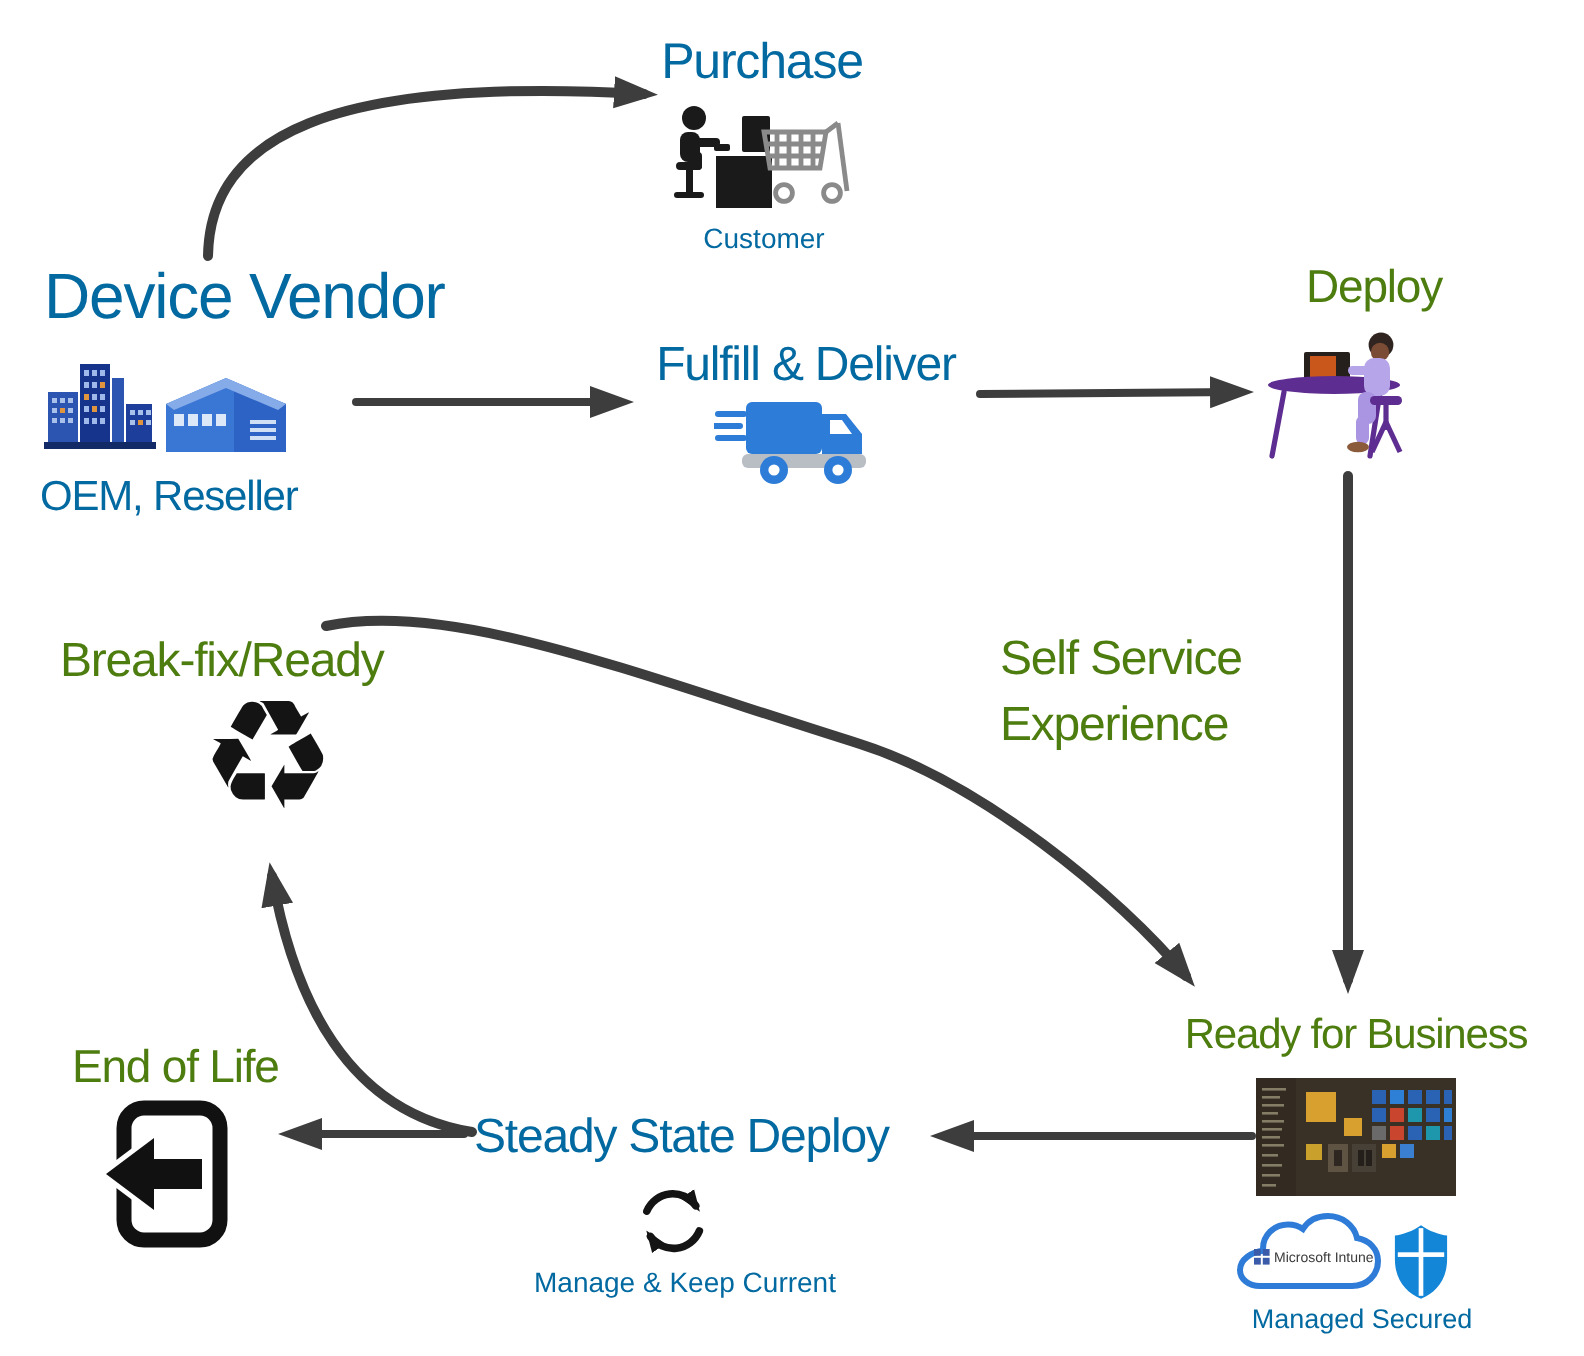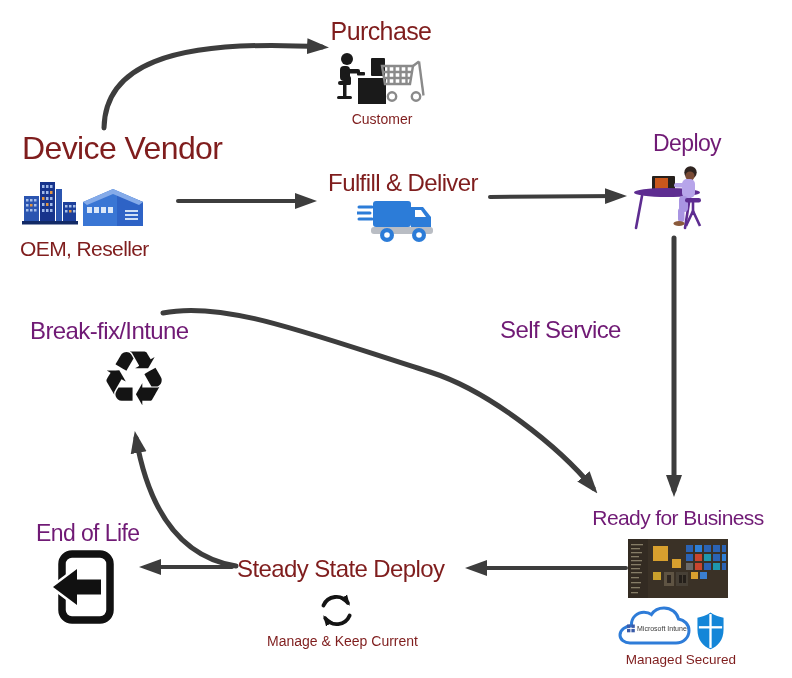--- a/index.html
+++ b/index.html
@@ -1,19 +1,19 @@
 <!DOCTYPE html>
 <html><head>
 <meta charset="utf-8">
 <style>
   html,body{margin:0;padding:0;background:#fff}
   #canvas{position:relative;width:792px;height:678px;background:#fff;font-family:"Liberation Sans",sans-serif;overflow:hidden}
-  .lbl{position:absolute;white-space:nowrap;color:#7f1d1d}
+  .lbl{position:absolute;white-space:nowrap;color:#0369a1}
   .big{font-size:24px;letter-spacing:-0.6px}
-  .blue{color:#701a75}
+  .blue{color:#4d7c0f}
   .small{font-size:14px}
   .center{text-align:center}
   .right{text-align:left}
   .ic{position:absolute}
 </style>
 </head>
 <body>
 
 <div id="canvas">
 
@@ -149,23 +149,24 @@
     <rect x="52" y="33" width="16" height="4.5" rx="2.2" fill="#5e2d91"></rect>
     <g stroke="#5e2d91" stroke-width="2.6">
       <line x1="60" y1="37" x2="60" y2="50"></line>
       <line x1="60" y1="46" x2="53" y2="61"></line>
       <line x1="60" y1="46" x2="67" y2="61"></line>
     </g>
   </svg>
 
   <div class="lbl big blue right" style="left:500px;top:313px;width:170px;line-height:33px">
     <div>Self Service</div>
+    <div>Experience</div>
   </div>
 
-  <div class="lbl big blue" style="left:30px;top:317px">Break-fix/Intune</div>
+  <div class="lbl big blue" style="left:30px;top:317px">Break-fix/Ready</div>
   <div class="lbl" style="left:96px;top:341px;width:76px;text-align:center;font-size:76px;line-height:76px;color:#141414">♻</div>
 
   <div class="lbl big center blue" style="left:578px;top:506px;width:200px;font-size:21px">Ready for Business</div>
   <svg class="ic" style="left:628px;top:539px" width="100" height="59" viewBox="0 0 100 59">
     <rect x="0" y="0" width="100" height="59" fill="#3a3126"></rect>
     <rect x="0" y="0" width="20" height="59" fill="#332b22"></rect>
     <g fill="#857c66">
       <rect x="3" y="5" width="12" height="1.3"></rect>
         <rect x="3" y="9" width="9" height="1.3"></rect>
       <rect x="3" y="13" width="11" height="1.3"></rect>

